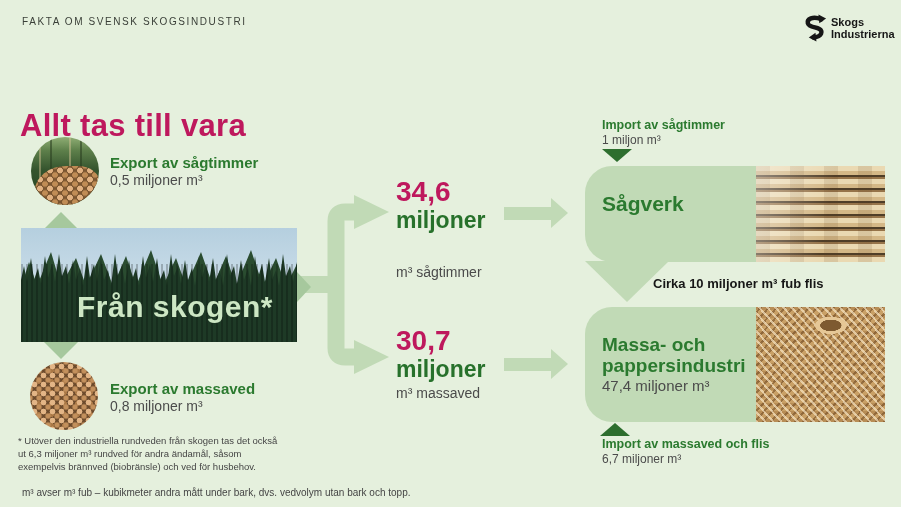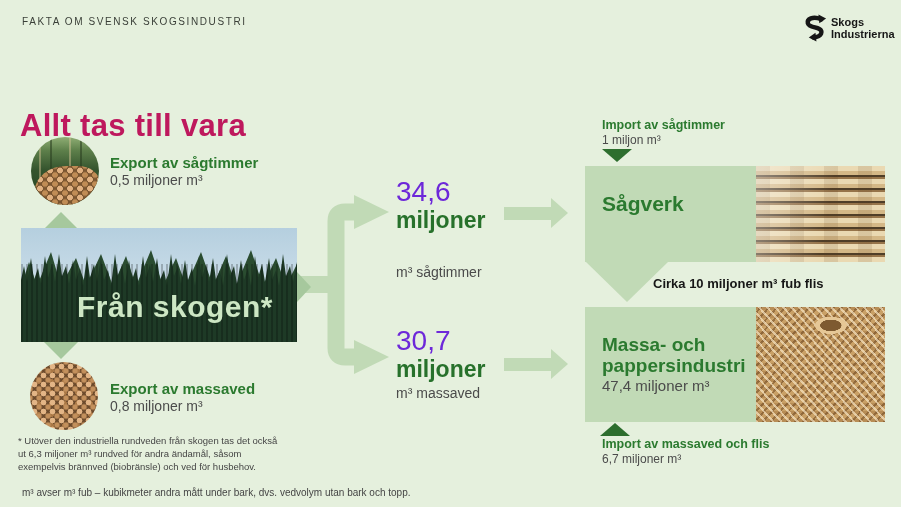--- a/index.html
+++ b/index.html
@@ -37,26 +37,26 @@
   .forest-caption{position:absolute;left:30px;top:62px;font-size:30px;font-weight:600;color:#cde7c4;letter-spacing:.5px;margin-left:26px;}
 
   .diamond-up{width:0;height:0;border-left:17px solid transparent;border-right:17px solid transparent;border-bottom:17px solid #a6c89d;}
   .diamond-down{width:0;height:0;border-left:17px solid transparent;border-right:17px solid transparent;border-top:17px solid #a6c89d;}
   .diamond-right{width:0;height:0;border-top:15px solid transparent;border-bottom:15px solid transparent;border-left:14px solid #a6c89d;}
 
   .footnote{left:18px;top:434px;width:260px;font-size:9.5px;line-height:1.38;color:#454545;}
   .footer{left:22px;top:487px;font-size:10px;color:#454545;}
 
   
-  .num{font-size:28px;font-weight:normal;color:#6d28d9;}
+  .num{font-size:28px;font-weight:bold;color:#be185d;}
   .numword{font-size:23px;font-weight:bold;color:#27712b;}
   .numunit{font-size:14px;color:#4b4b4b;}
 
   
-  .box{width:300px;background:#c1dab6;}
+  .box{width:300px;background:#c1dab6;border-radius:27px;}
   .box .photo{position:absolute;right:0;top:0;bottom:0;width:129px;}
   .photo-lumber{background:
      linear-gradient(100deg,rgba(255,255,255,.4),rgba(255,255,255,0) 55%),
      repeating-linear-gradient(90deg,rgba(90,60,30,.12) 0 14px,transparent 14px 34px),
      repeating-linear-gradient(180deg,#ead9b2 0 5px,#d4b887 5px 9px,#4f3e28 9px 11px,#96744a 11px 13px);}
   .photo-cardboard{background-color:#c9a066;
      background-image:
        radial-gradient(ellipse 26px 14px at 58% 16%,#7e5a30 0 40%,#e6c796 42% 60%,rgba(0,0,0,0) 62%),
        repeating-linear-gradient(48deg,rgba(255,240,210,.6) 0 2px,rgba(0,0,0,0) 2px 6px),
        repeating-linear-gradient(-48deg,rgba(110,72,34,.55) 0 2px,rgba(0,0,0,0) 2px 6px),

